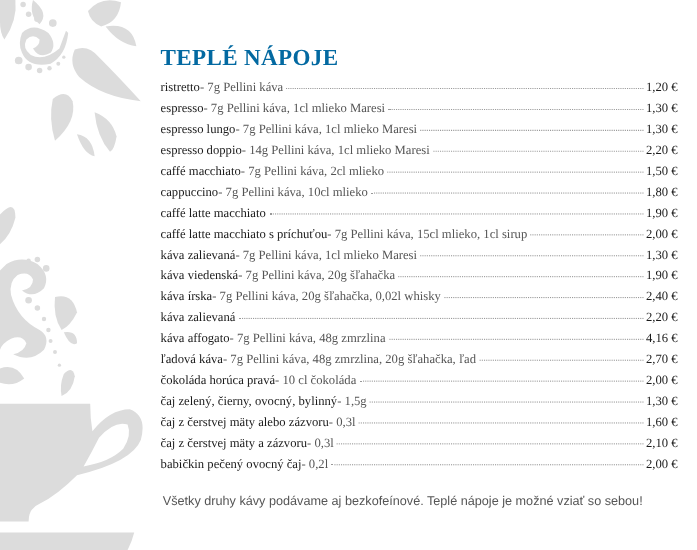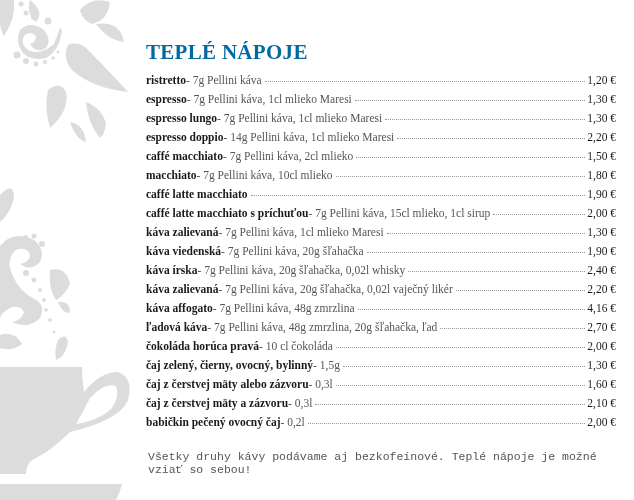--- a/index.html
+++ b/index.html
@@ -14,30 +14,30 @@
       position: absolute; left: 146px; top: 40px;
       font-family: "Liberation Serif", "DejaVu Serif", serif;
       font-weight: bold; font-size: 21px; letter-spacing: 0.3px;
       color: #0369a1; margin: 0;
     }
     .menu { position: absolute; left: 146px; top: 74px; width: 470px; }
     .row {
       display: flex; align-items: baseline; height: 19px;
       font-family: "Liberation Serif", serif; font-size: 11.5px; white-space: nowrap;
     }
-    .row .name { font-weight: bold; color: #1a1a1a; }
+    .row .name { font-weight: normal; color: #1a1a1a; }
     .row .desc { color: #555; }
     .row .dots {
       flex: 1; margin: 0 2px 0 3px; overflow: hidden;
       border-bottom: 1px dotted #999; height: 1px; position: relative; top: -2px;
     }
     .row .price { color: #1a1a1a; font-size: 11.5px; }
     .note {
       position: absolute; left: 148px; top: 438px; width: 470px;
-      font-family: Liberation Mono, monospace; font-size: 11.5px; color: #555;
+      font-family: Liberation Sans, sans-serif; font-size: 11.5px; color: #555;
     }
   </style>
 </head>
 <body>
 
 <svg class="decor" viewBox="0 0 140 500" xmlns="http://www.w3.org/2000/svg">
   <g fill="#dcdcdc">
 
     <path d="M0 0 L14 0 Q16 18 4 36 Q0 30 0 20 Z"></path>
     <path d="M30 0 Q45 12 36 22 Q26 14 30 0 Z"></path>
@@ -111,21 +111,21 @@
       <span class="dots"></span>
       <span class="price">2,20 €</span>
     </div>
   <div class="row">
       <span class="name">caffé macchiato</span>
       <span class="desc"> - 7g Pellini káva, 2cl mlieko</span>
       <span class="dots"></span>
       <span class="price">1,50 €</span>
     </div>
   <div class="row">
-      <span class="name">macchiato</span>
+      <span class="name">cappuccino</span>
       <span class="desc"> - 7g Pellini káva, 10cl mlieko</span>
       <span class="dots"></span>
       <span class="price">1,80 €</span>
     </div>
   <div class="row">
       <span class="name">caffé latte macchiato</span>
       <span class="dots"></span>
       <span class="price">1,90 €</span>
     </div>
   <div class="row">
@@ -147,21 +147,20 @@
       <span class="price">1,90 €</span>
     </div>
   <div class="row">
       <span class="name">káva írska</span>
       <span class="desc"> - 7g Pellini káva, 20g šľahačka, 0,02l whisky</span>
       <span class="dots"></span>
       <span class="price">2,40 €</span>
     </div>
   <div class="row">
       <span class="name">káva zalievaná</span>
-      <span class="desc"> - 7g Pellini káva, 20g šľahačka, 0,02l vaječný likér </span>
       <span class="dots"></span>
       <span class="price">2,20 €</span>
     </div>
   <div class="row">
       <span class="name">káva affogato</span>
       <span class="desc"> - 7g Pellini káva, 48g zmrzlina</span>
       <span class="dots"></span>
       <span class="price">4,16 €</span>
     </div>
   <div class="row">

